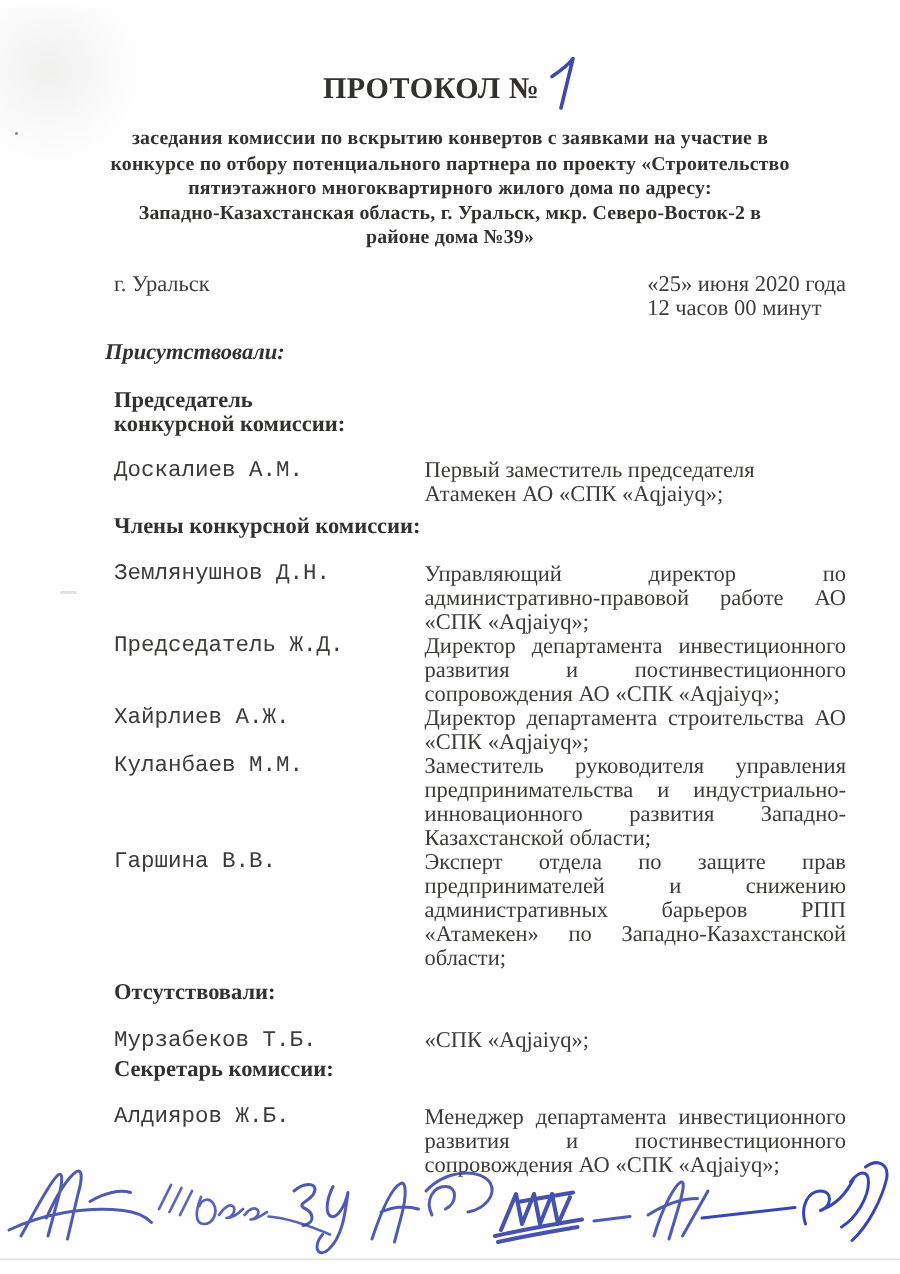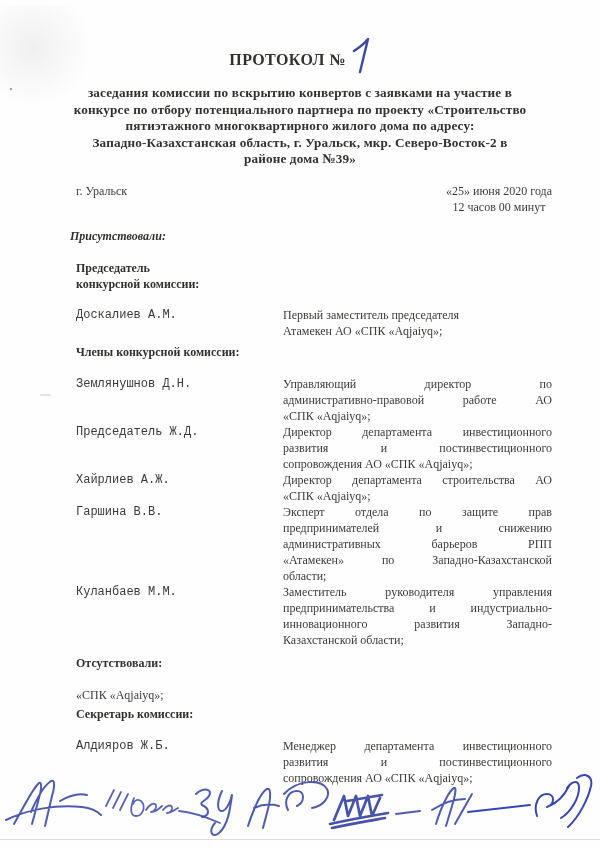--- a/index.html
+++ b/index.html
@@ -26,36 +26,36 @@
   }
   .speck{position:absolute;left:10px;top:88px;width:2px;height:2px;background:rgba(40,40,40,0.55);border-radius:50%;}
   .margin-dash{position:absolute;left:40px;top:394px;width:11px;height:2px;background:rgba(60,60,60,0.14);border-radius:1px;}
   .edge-line{position:absolute;left:0;top:839px;width:600px;height:1px;background:#e2e0dc;}
 
   
   .doc-title{
     margin:38px 0 0 0;
     text-align:center;
     font-weight:bold;
-    font-size:16px;
+    font-size:20px;
     letter-spacing:.4px;
     color:var(--head-ink);
     line-height:22px;
   }
   .hand-num{display:inline-block;vertical-align:-9px;margin-left:5px;color:var(--sig);}
   .subtitle{margin-top:5px;}
   .sline{
     text-align:center;font-weight:bold;font-size:13.2px;line-height:16.6px;
     color:var(--head-ink);letter-spacing:.15px;
   }
 
   
-  .body{padding:0 48px 0 76px;font-size:12px;line-height:16px;}
+  .body{padding:0 36px 0 76px;font-size:15px;line-height:16px;}
   .meta{margin-top:15px;display:flex;justify-content:space-between;align-items:flex-start;}
-  .meta-right{text-align:center;}
+  .meta-right{text-align:left;}
   .present{margin-top:13px;margin-left:-6px;font-weight:bold;color:var(--head-ink);font-style:italic;}
   .sec-h{font-weight:bold;color:var(--head-ink);}
   #chairman{margin-top:16px;}
   #members{margin-top:5px;}
   #absent{margin-top:7px;}
   #secretary{margin-top:3px;}
   .row{display:flex;}
   #row-doskaliev{margin-top:15px;}
   #row-zemlyanushnov{margin-top:16px;}
   #row-murzabekov{margin-top:16px;}
@@ -136,44 +136,45 @@
     </div>
 
     <div class="row" id="row-khairliev">
       <div class="col-name">Хайрлиев А.Ж.</div>
       <div class="col-role">
         <div class="rline j">Директор департамента строительства АО</div>
         <div class="rline">«СПК «Aqjaiyq»;</div>
       </div>
     </div>
 
+    <div class="row" id="row-kulanbaev">
+      <div class="col-name">Куланбаев М.М.</div>
+      <div class="col-role">
+        <div class="rline j">Заместитель руководителя управления</div>
+        <div class="rline j">предпринимательства и индустриально-</div>
+        <div class="rline j">инновационного развития Западно-</div>
+        <div class="rline">Казахстанской области;</div>
+      </div>
+    </div>
+
     <div class="row" id="row-garshina">
       <div class="col-name">Гаршина В.В.</div>
       <div class="col-role">
         <div class="rline j">Эксперт отдела по защите прав</div>
         <div class="rline j">предпринимателей и снижению</div>
         <div class="rline j">административных барьеров РПП</div>
         <div class="rline j">«Атамекен» по Западно-Казахстанской</div>
         <div class="rline">области;</div>
       </div>
     </div>
 
-    <div class="row" id="row-kulanbaev">
-      <div class="col-name">Куланбаев М.М.</div>
-      <div class="col-role">
-        <div class="rline j">Заместитель руководителя управления</div>
-        <div class="rline j">предпринимательства и индустриально-</div>
-        <div class="rline j">инновационного развития Западно-</div>
-        <div class="rline">Казахстанской области;</div>
-      </div>
-    </div>
-
     <div class="sec-h" id="absent">Отсутствовали:</div>
 
     <div class="row" id="row-murzabekov">
+      <div class="col-name">Мурзабеков Т.Б.</div>
       <div class="col-role">
         <div class="rline">«СПК «Aqjaiyq»;</div>
       </div>
     </div>
 
     <div class="sec-h" id="secretary">Секретарь комиссии:</div>
 
     <div class="row" id="row-aldiyarov">
       <div class="col-name">Алдияров Ж.Б.</div>
       <div class="col-role">

